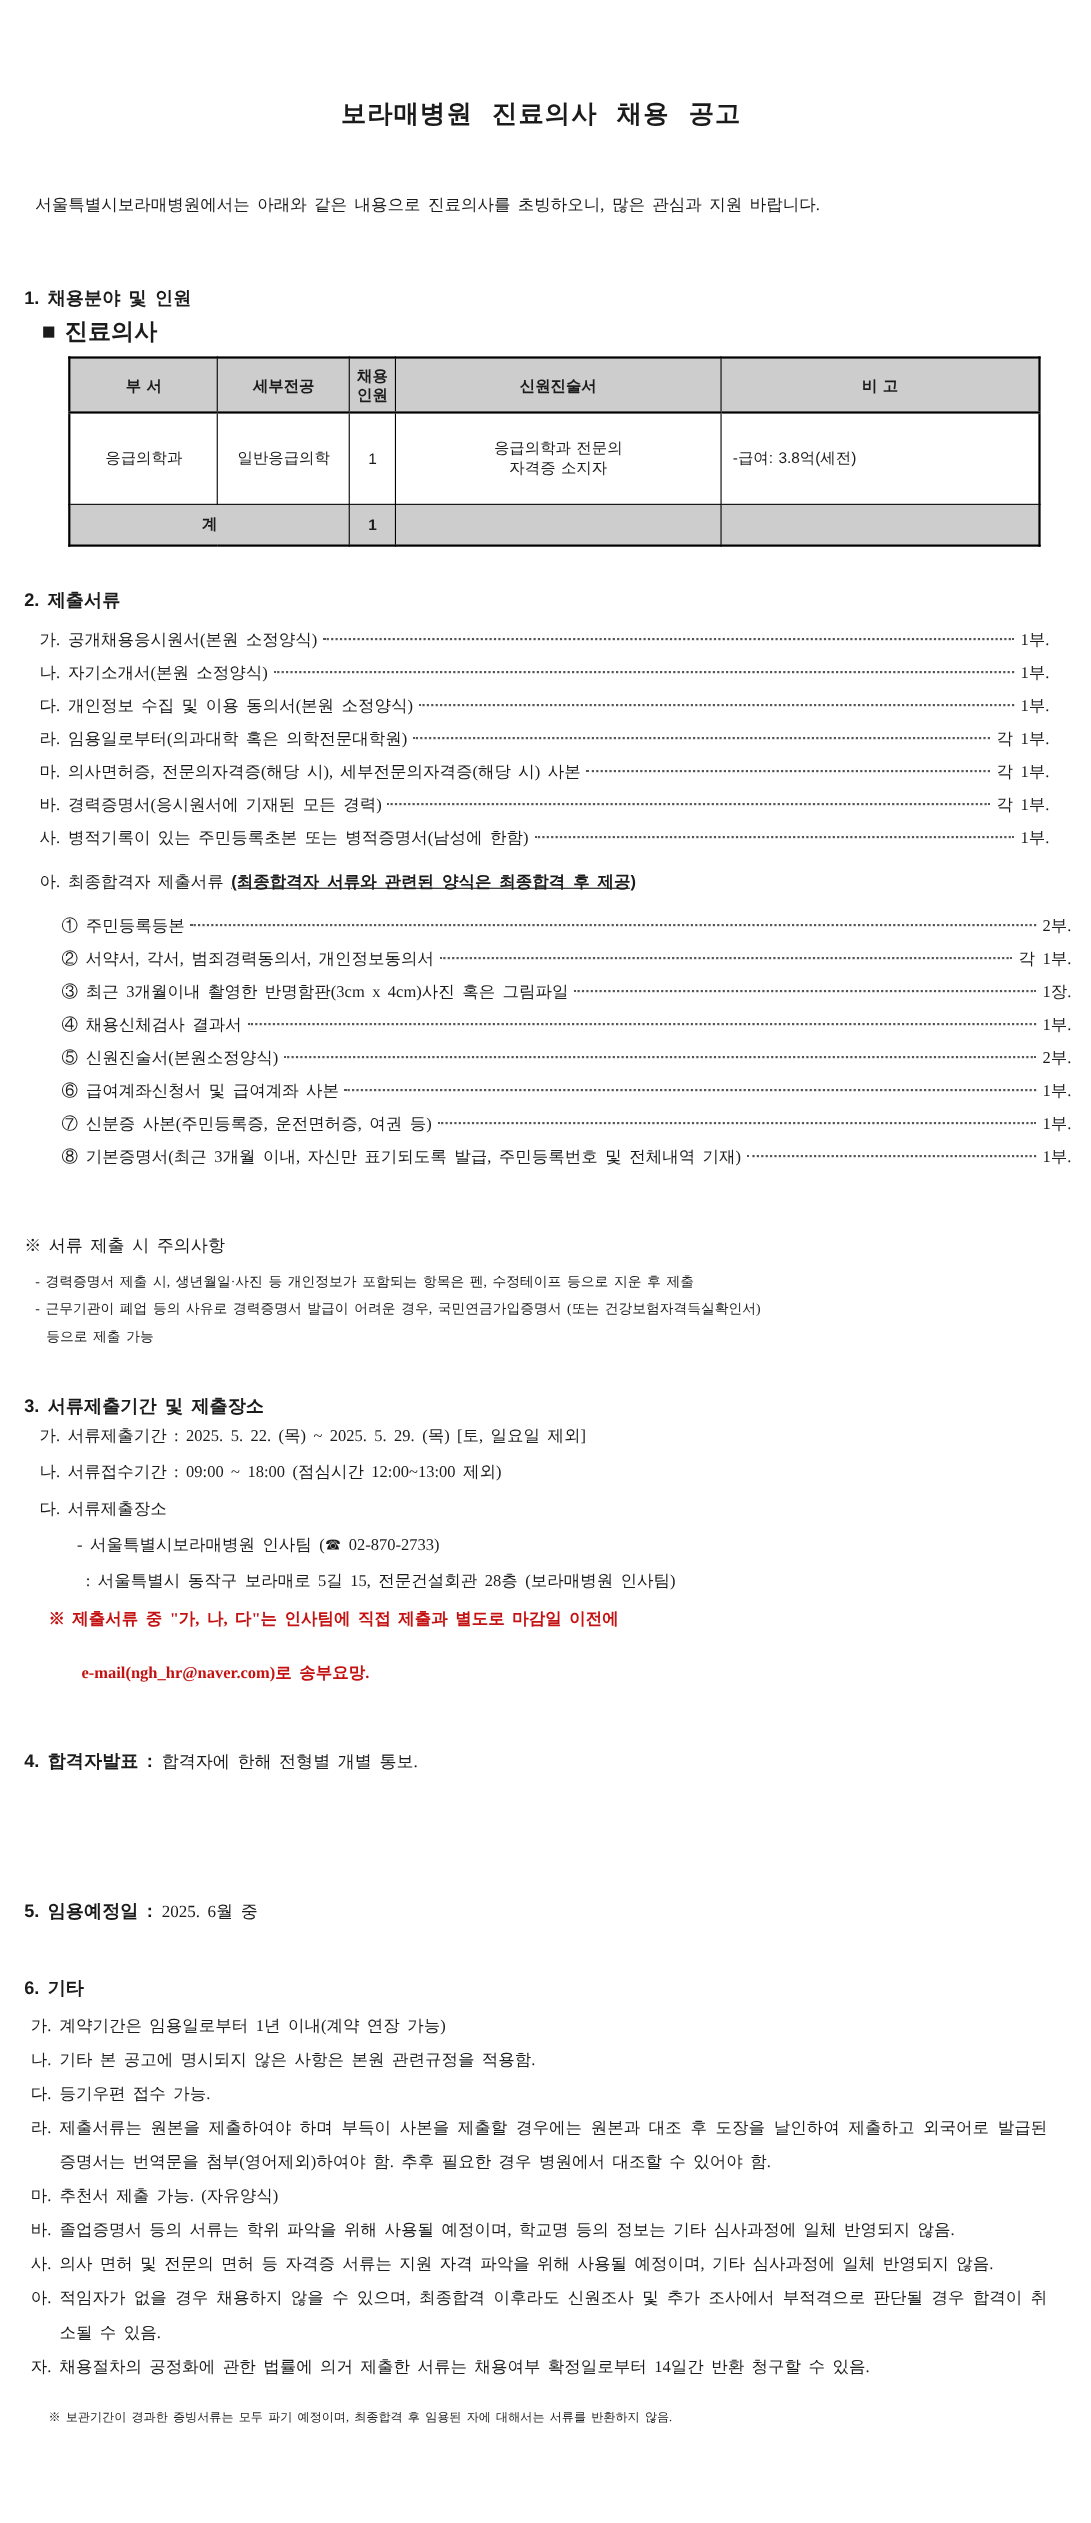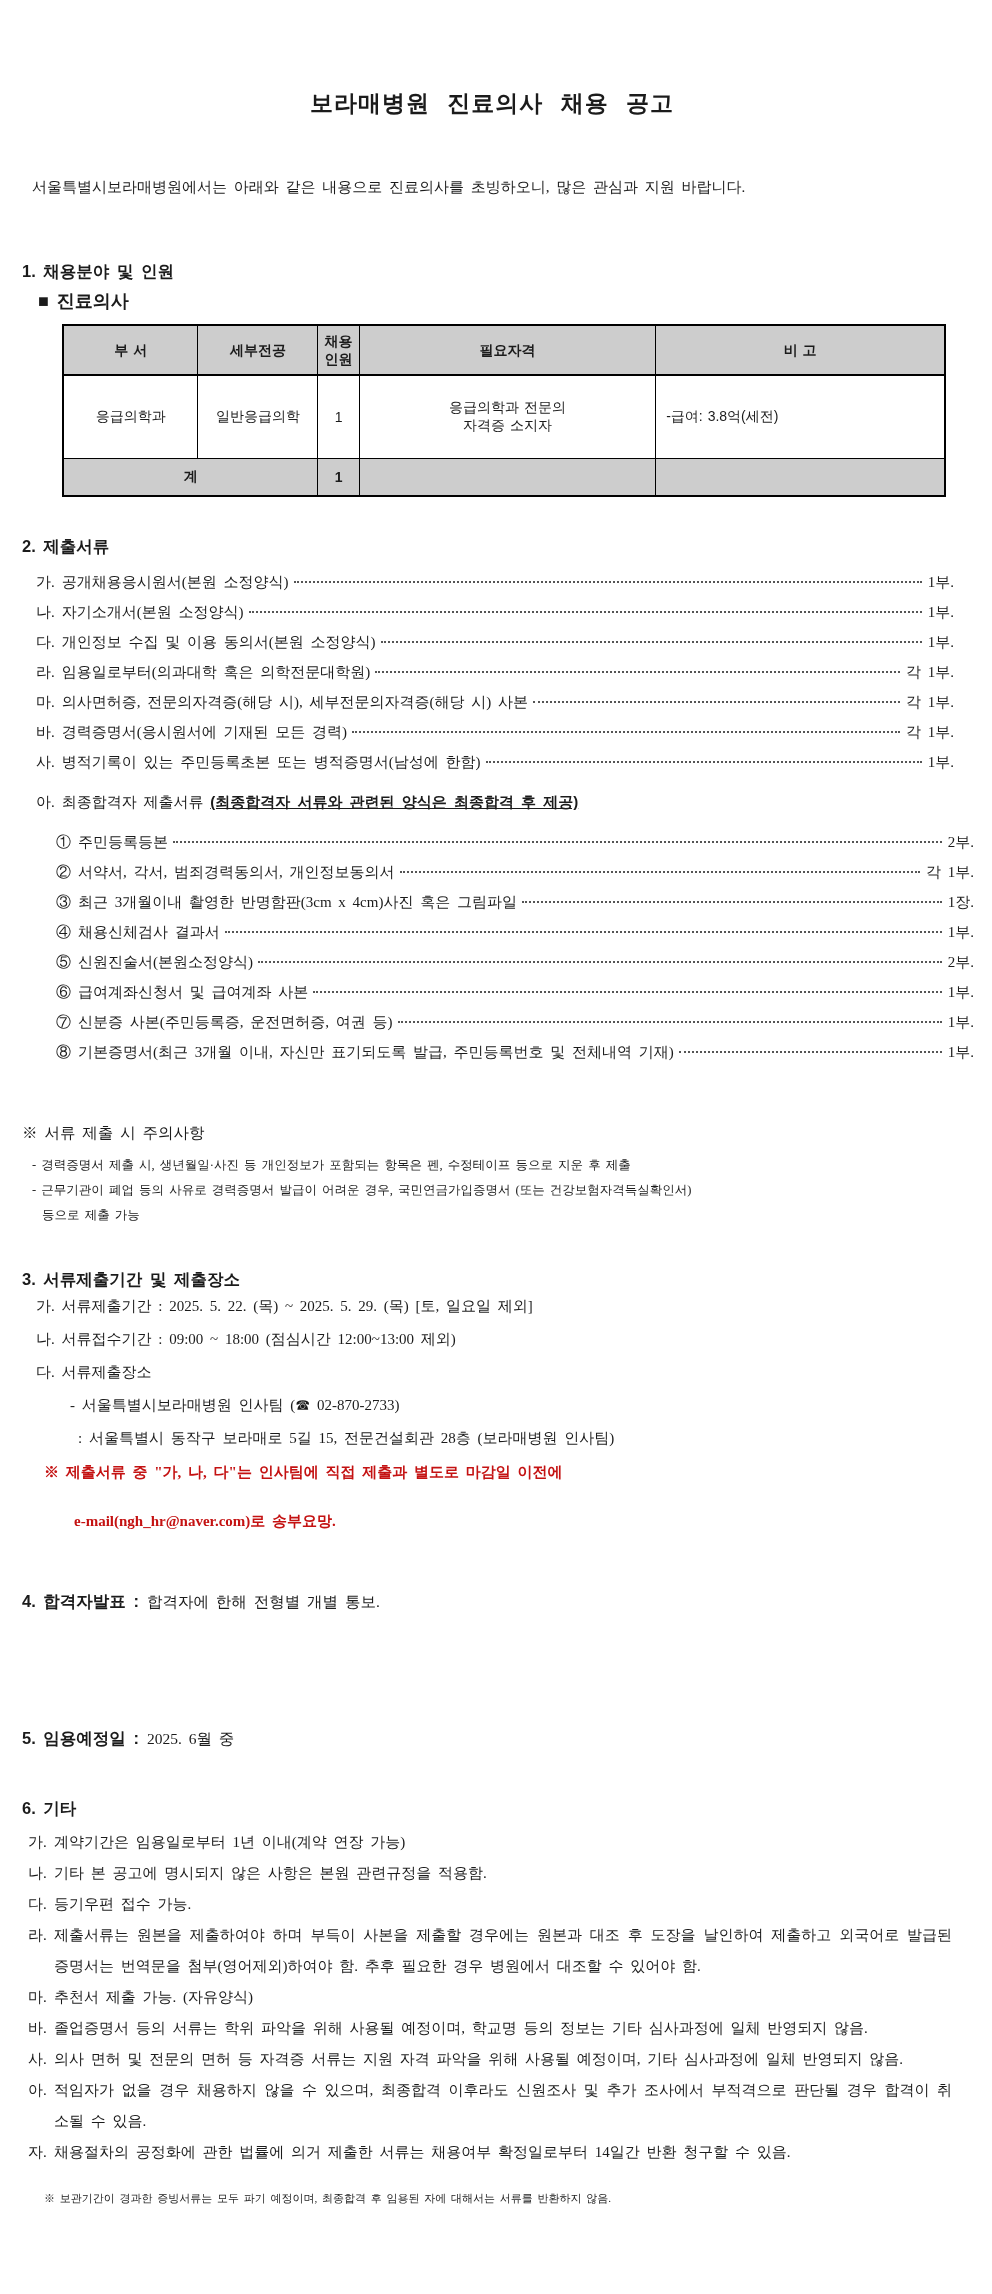--- a/index.html
+++ b/index.html
@@ -16,22 +16,22 @@
     font-family:"Liberation Sans","DejaVu Sans",sans-serif;
     letter-spacing:1px;word-spacing:10px;
   }
   .intro{margin:52px 0 0 10px;line-height:33px;max-width:912px;text-align:justify;}
 
   h2.sec-h{
     margin:0;font-size:16.5px;font-weight:bold;
     font-family:"Liberation Sans","DejaVu Sans",sans-serif;line-height:22px;
   }
   h3.sub-h{
-    margin:8px 0 0 16px;font-size:18px;font-weight:bold;
-    font-family:Liberation Sans, sans-serif;line-height:22px;
+    margin:8px 0 0 16px;font-size:21px;font-weight:bold;
+    font-family:Liberation Serif, serif;line-height:22px;
   }
 
   
   .sec1{margin-top:56px;}
   table.recruit{
     border-collapse:collapse;table-layout:fixed;
     width:884px;margin:12px 0 0 40px;
     font-family:"Liberation Sans","DejaVu Sans",sans-serif;font-size:14px;
     word-spacing:1px;
     border-radius:19px;
@@ -105,21 +105,21 @@
           <col class="c-count">
           <col class="c-qual">
           <col class="c-note">
       </colgroup>
       <thead>
         <tr>
           <th>부 서</th>
           <th>세부전공</th>
           <th>채용
 인원</th>
-          <th>필요자격</th>
+          <th>신원진술서</th>
           <th>비 고</th>
         </tr>
       </thead>
       <tbody>
         <tr class="data">
           <td>응급의학과</td>
           <td>일반응급의학</td>
           <td>1</td>
           <td>응급의학과 전문의
 자격증 소지자</td>

